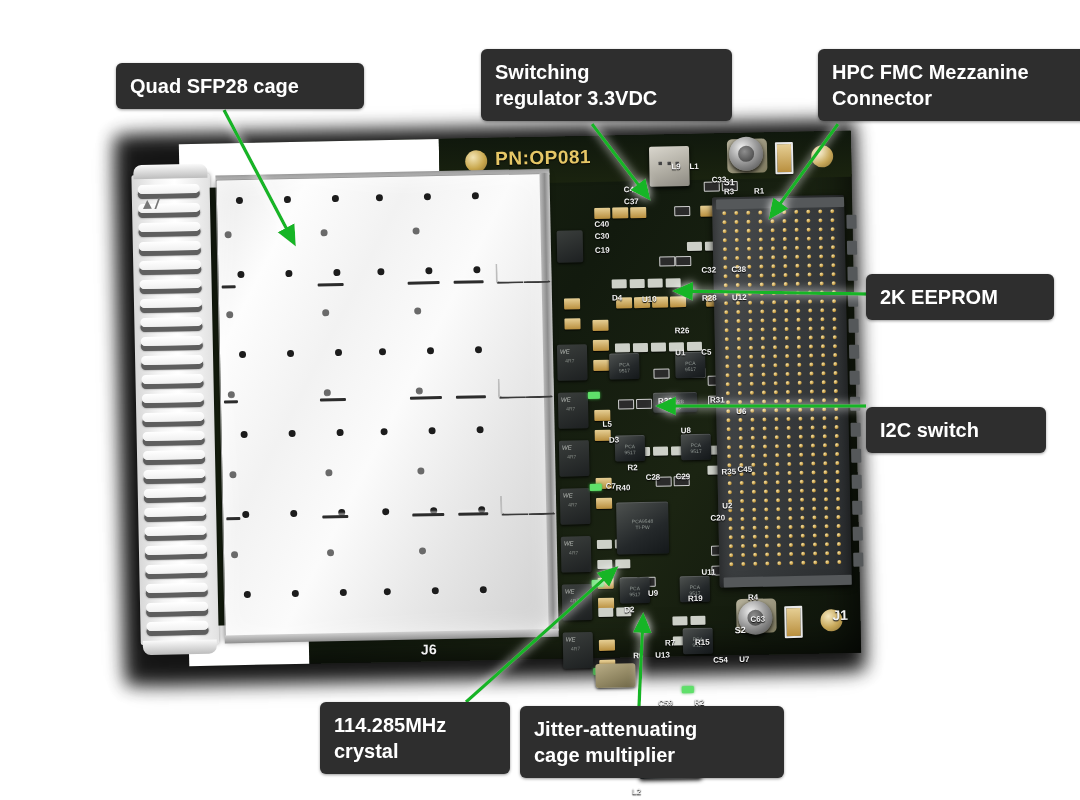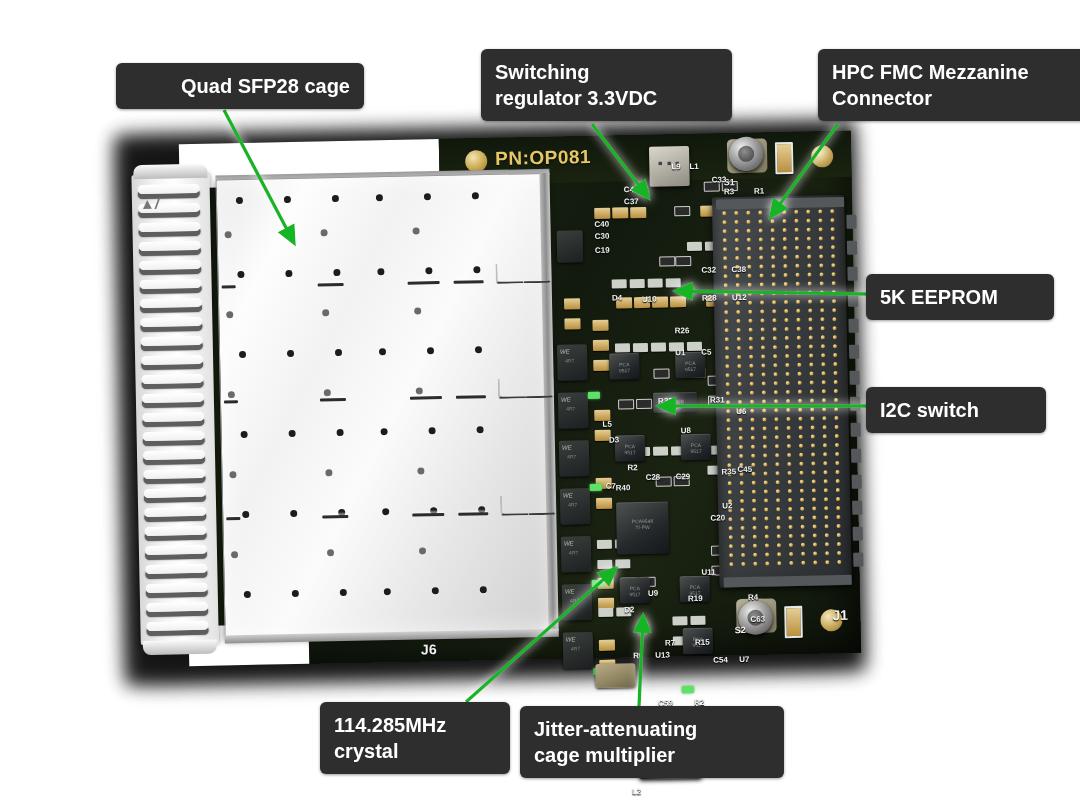--- a/index.html
+++ b/index.html
@@ -949,26 +949,26 @@
         <line x1="592" y1="124" x2="647" y2="196" stroke="#18b528" stroke-width="3.4" marker-end="url(#ah)"></line>
         <line x1="838" y1="124" x2="772" y2="215" stroke="#18b528" stroke-width="3.4" marker-end="url(#ah)"></line>
         <line x1="866" y1="294" x2="678" y2="291" stroke="#18b528" stroke-width="3.4" marker-end="url(#ah)"></line>
         <line x1="866" y1="406" x2="661" y2="406" stroke="#18b528" stroke-width="3.4" marker-end="url(#ah)"></line>
         <line x1="466" y1="702" x2="614" y2="570" stroke="#18b528" stroke-width="3.4" marker-end="url(#ah)"></line>
         <line x1="639" y1="706" x2="643" y2="618" stroke="#18b528" stroke-width="3.4" marker-end="url(#ah)"></line>
       </g>
   </svg>
 
   <div id="callouts">
-      <div class="callout" style="left: 116px; top: 63px; min-width: 220px; background: rgb(46, 46, 46); color: rgb(255, 255, 255); text-align: right;">Quad SFP28 cage</div>
+      <div class="callout" style="left: 116px; top: 63px; min-width: 220px; background: rgb(46, 46, 46); color: rgb(255, 255, 255);">Quad SFP28 cage</div>
       <div class="callout" style="left: 481px; top: 49px; min-width: 223px; background: rgb(46, 46, 46); color: rgb(255, 255, 255);">Switching
 regulator 3.3VDC</div>
       <div class="callout" style="left: 818px; top: 49px; min-width: 262px; background: rgb(46, 46, 46); color: rgb(255, 255, 255);">HPC FMC Mezzanine
 Connector</div>
-      <div class="callout" style="left: 866px; top: 274px; min-width: 160px; background: rgb(46, 46, 46); color: rgb(255, 255, 255);">5K EEPROM</div>
-      <div class="callout" style="left: 866px; top: 387px; min-width: 152px; background: rgb(46, 46, 46); color: rgb(255, 255, 255);">I2C switch</div>
+      <div class="callout" style="left: 866px; top: 274px; min-width: 160px; background: rgb(46, 46, 46); color: rgb(255, 255, 255);">2K EEPROM</div>
+      <div class="callout" style="left: 866px; top: 407px; min-width: 152px; background: rgb(46, 46, 46); color: rgb(255, 255, 255);">I2C switch</div>
       <div class="callout" style="left: 320px; top: 702px; min-width: 162px; background: rgb(46, 46, 46); color: rgb(255, 255, 255);">114.285MHz
 crystal</div>
       <div class="callout" style="left: 520px; top: 706px; min-width: 236px; background: rgb(46, 46, 46); color: rgb(255, 255, 255);">Jitter-attenuating
 cage multiplier</div>
     </div>
 
 </div>
 
 </body></html>

